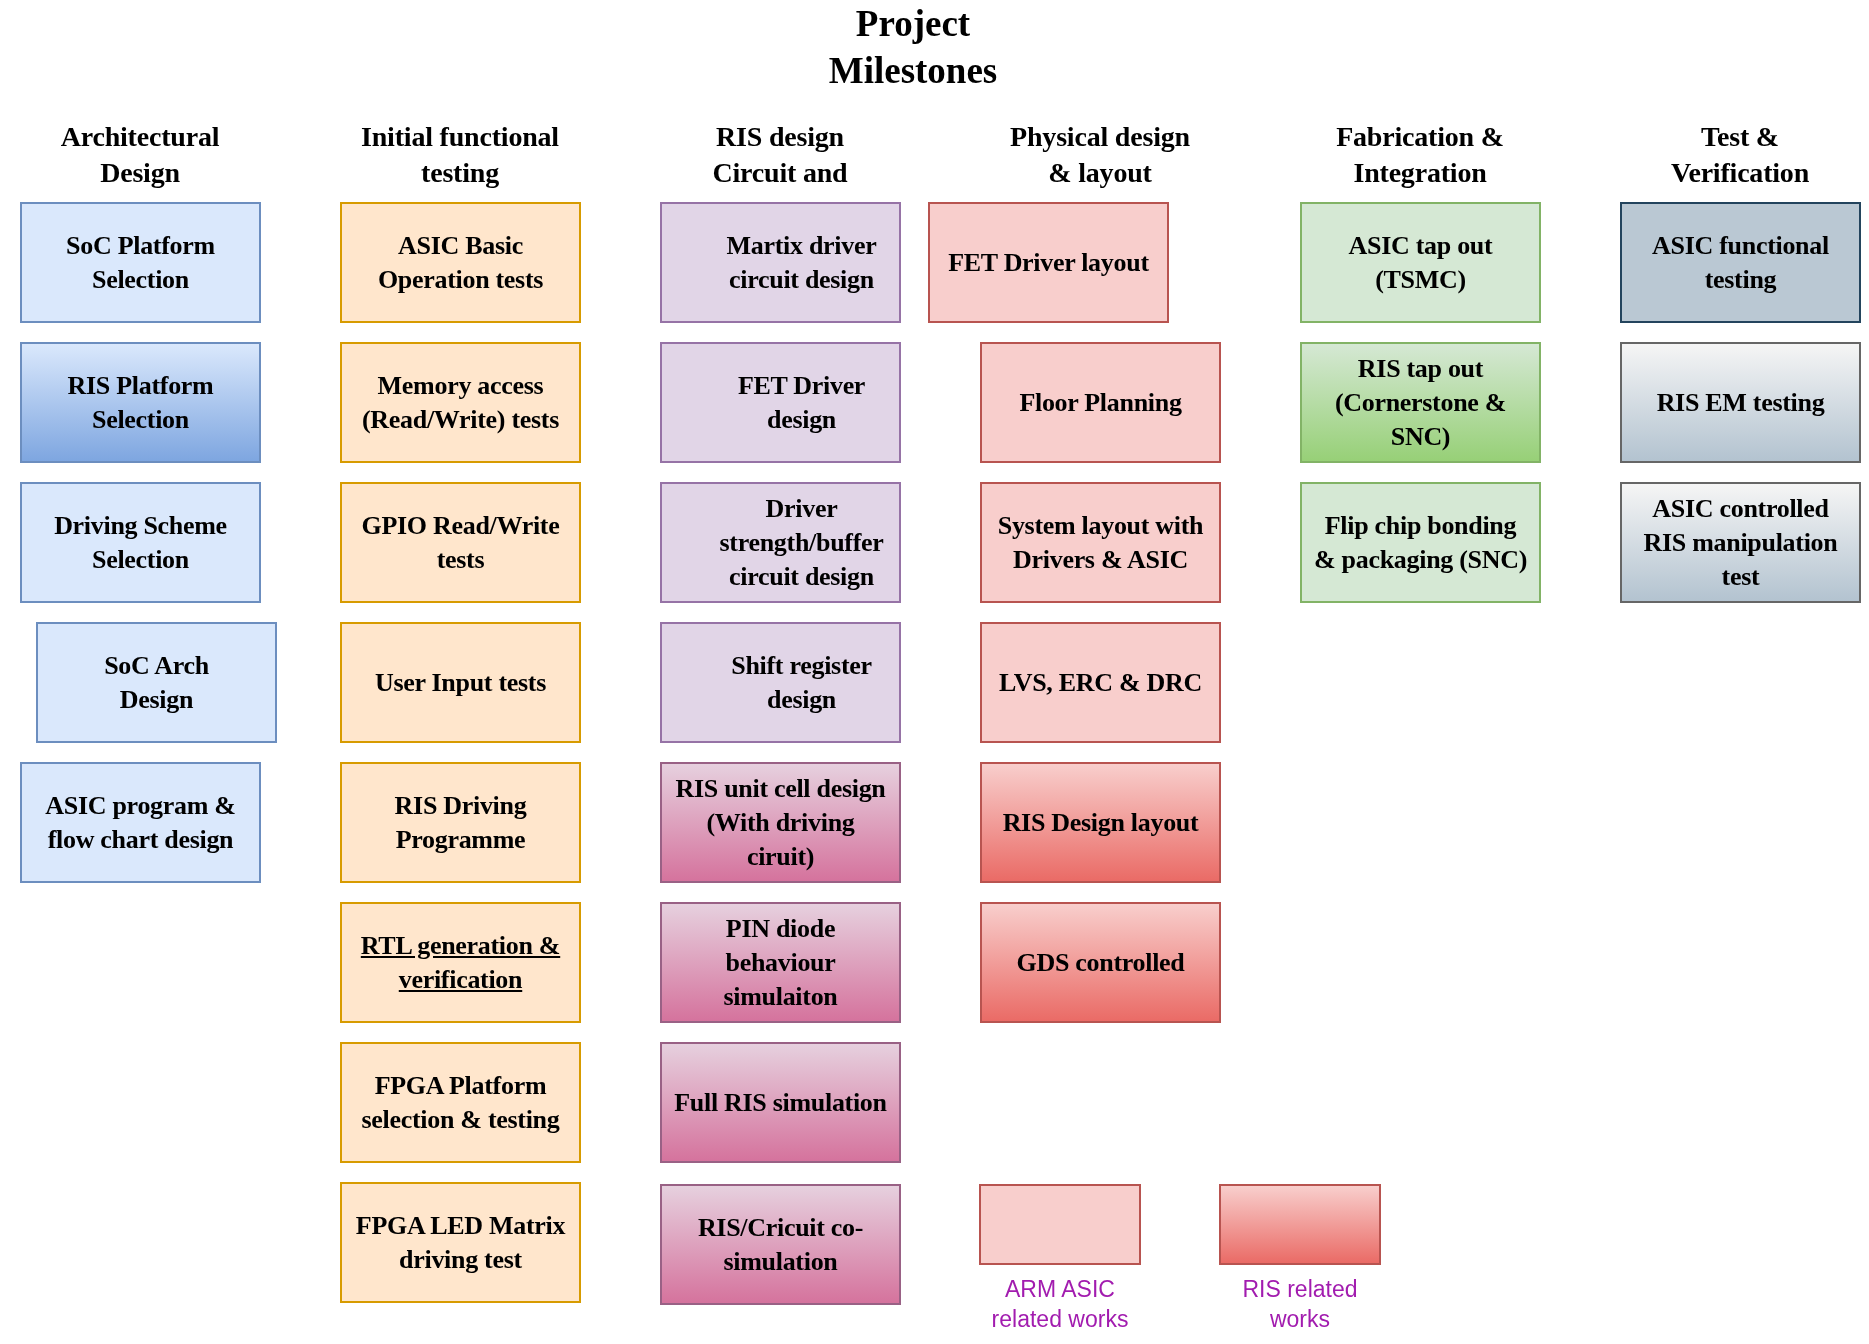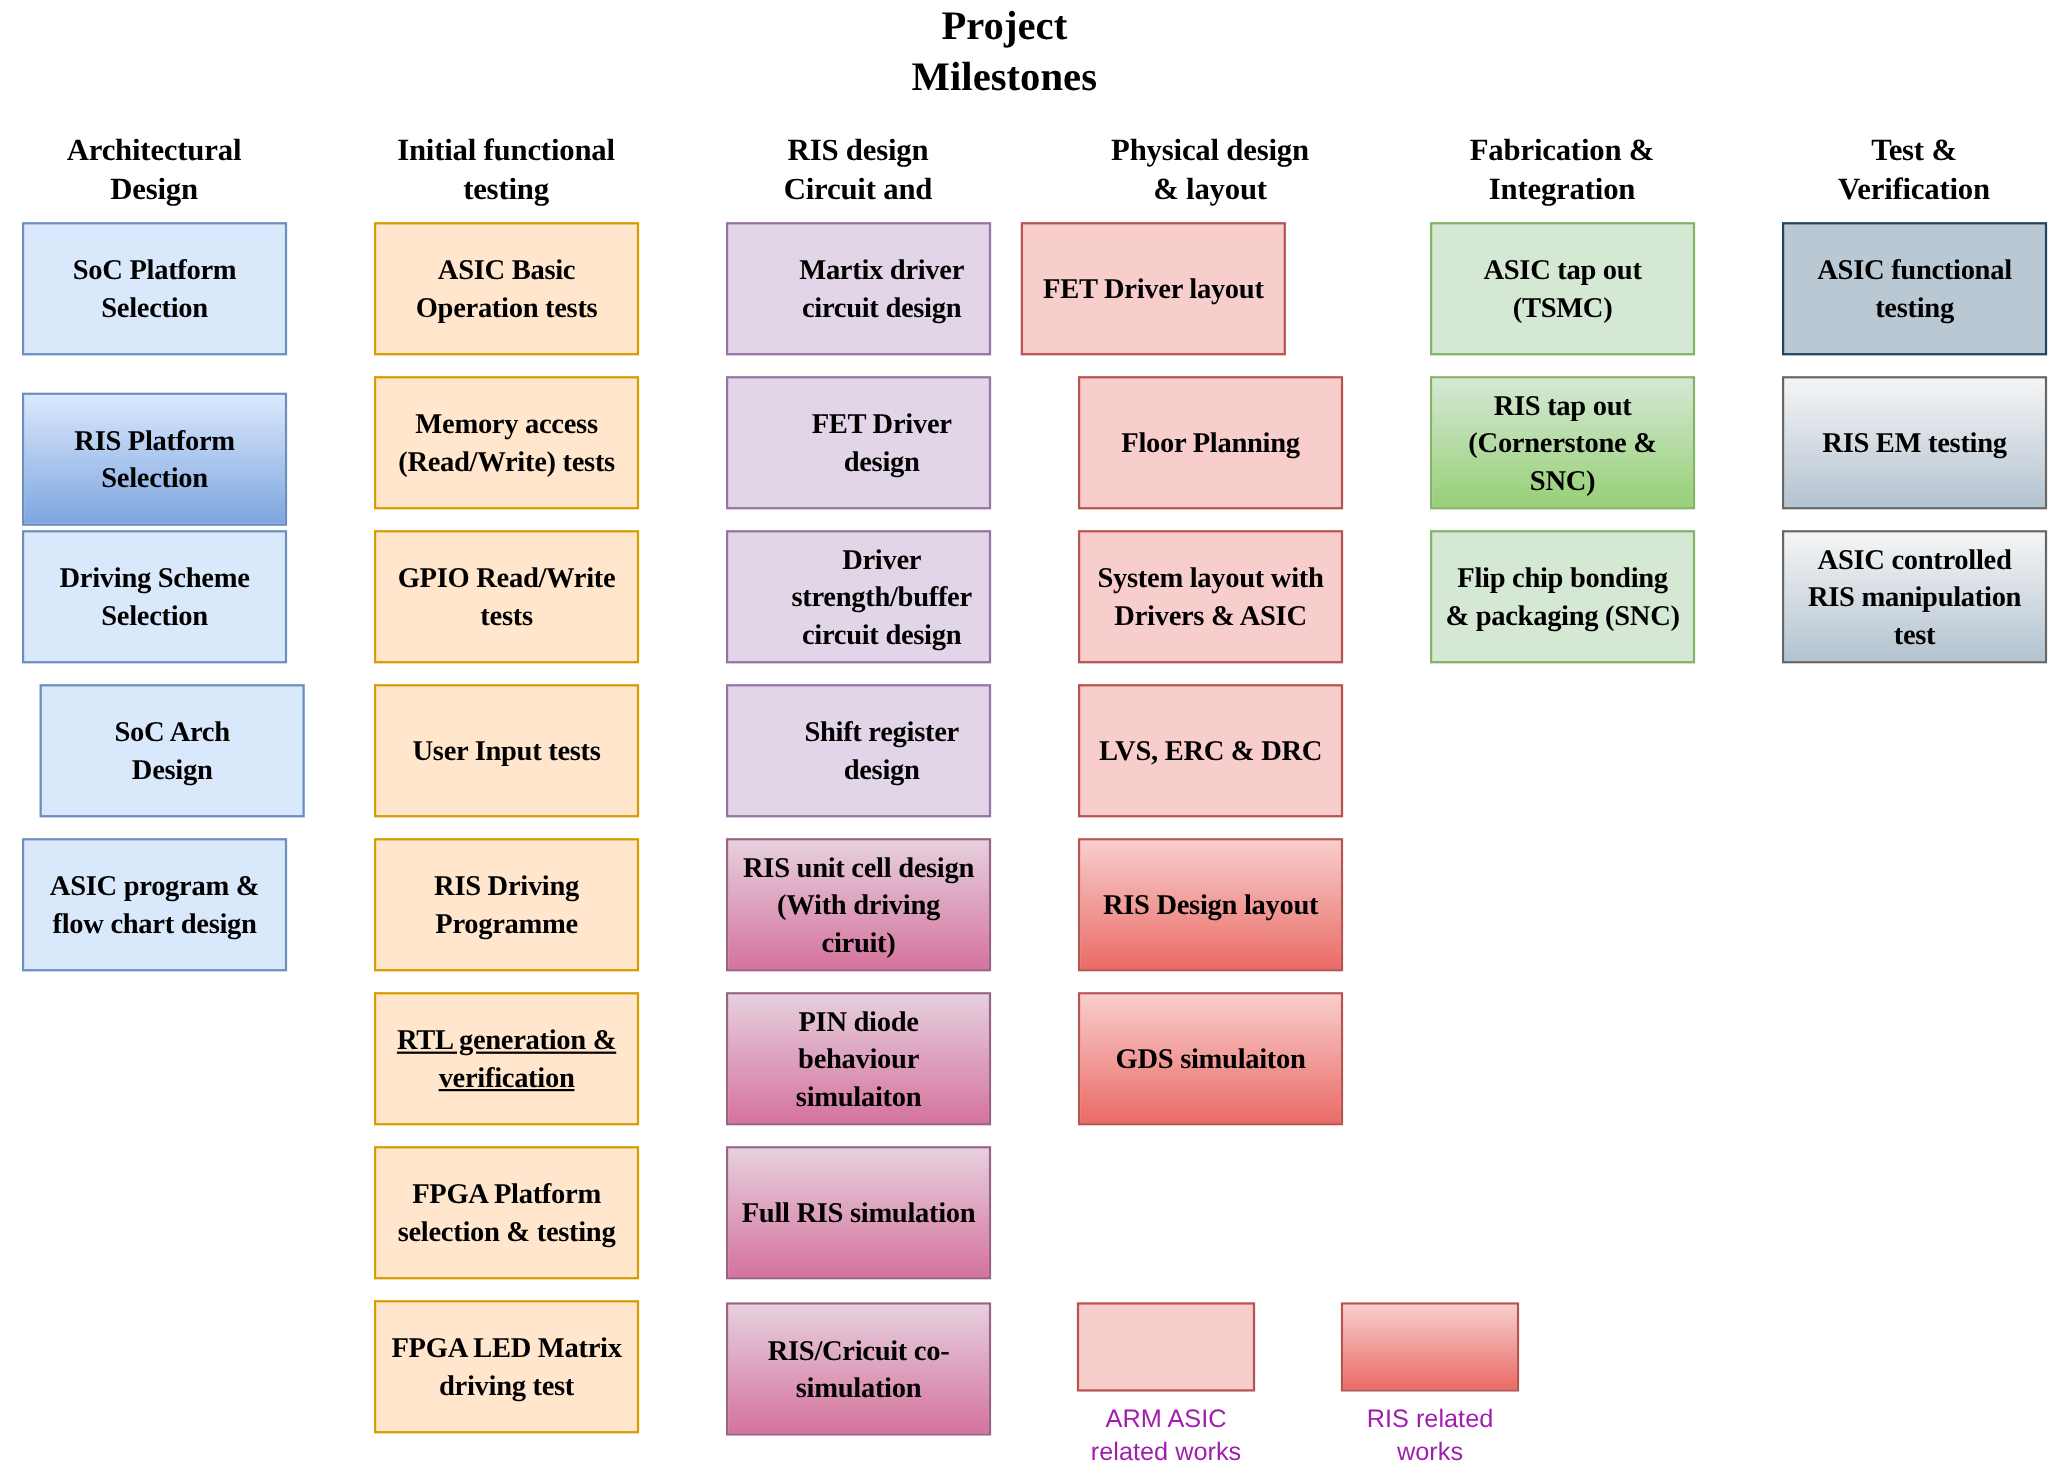--- a/index.html
+++ b/index.html
@@ -19,21 +19,21 @@
   .box {
     position: absolute; width: 241px; height: 121px; box-sizing: border-box;
     border: 2px solid #000;
     display: flex; align-items: center; justify-content: center; text-align: center;
     font-weight: bold; font-size: 26px; line-height: 34px;
     font-family: "Liberation Serif", serif; letter-spacing: -0.3px;
     padding: 0 2px; cursor: pointer;
   }
   .box span { display: block; }
   .c-blue { background: #dae8fc; border-color: #6c8ebf; }
-  .c-blue-grad { background: linear-gradient(#dae8fc, #7ea6e0); border-color: #6c8ebf; margin-top: 15px; }
+  .c-blue-grad { background: linear-gradient(#dae8fc, #7ea6e0); border-color: #6c8ebf; }
   .c-orange { background: #ffe6cc; border-color: #d79b00; }
   .c-purple { background: #e1d5e7; border-color: #9673a6; padding-left: 44px; }
   .c-purple-grad { background: linear-gradient(#e6d0de, #d5739d); border-color: #996185; }
   .c-red { background: #f8cecc; border-color: #b85450; }
   .c-red-grad { background: linear-gradient(#f8cecc, #ea6b66); border-color: #b85450; }
   .c-green { background: #d5e8d4; border-color: #82b366; }
   .c-green-grad { background: linear-gradient(#d5e8d4, #97d077); border-color: #82b366; }
   .c-slate { background: #bac8d3; border-color: #23445d; }
   .c-gray-grad { background: linear-gradient(#f5f5f5, #b3c3d0); border-color: #666666; }
   .legend-box {
@@ -220,21 +220,21 @@
       <span>LVS, ERC &amp; DRC</span>
     </div>
 </div>
 <div class="box c-red-grad" style="left:980px;top:762px;">
   <div>
       <span>RIS Design layout</span>
     </div>
 </div>
 <div class="box c-red-grad" style="left:980px;top:902px;">
   <div>
-      <span>GDS simulaiton</span>
+      <span>GDS controlled</span>
     </div>
 </div>
 
 <div class="col-header" style="left:1300px;">
   <span>Fabrication &amp;</span>
   <span>Integration</span>
 </div>
 <div class="box c-green" style="left:1300px;top:202px;">
   <div>
       <span>ASIC tap out</span>

